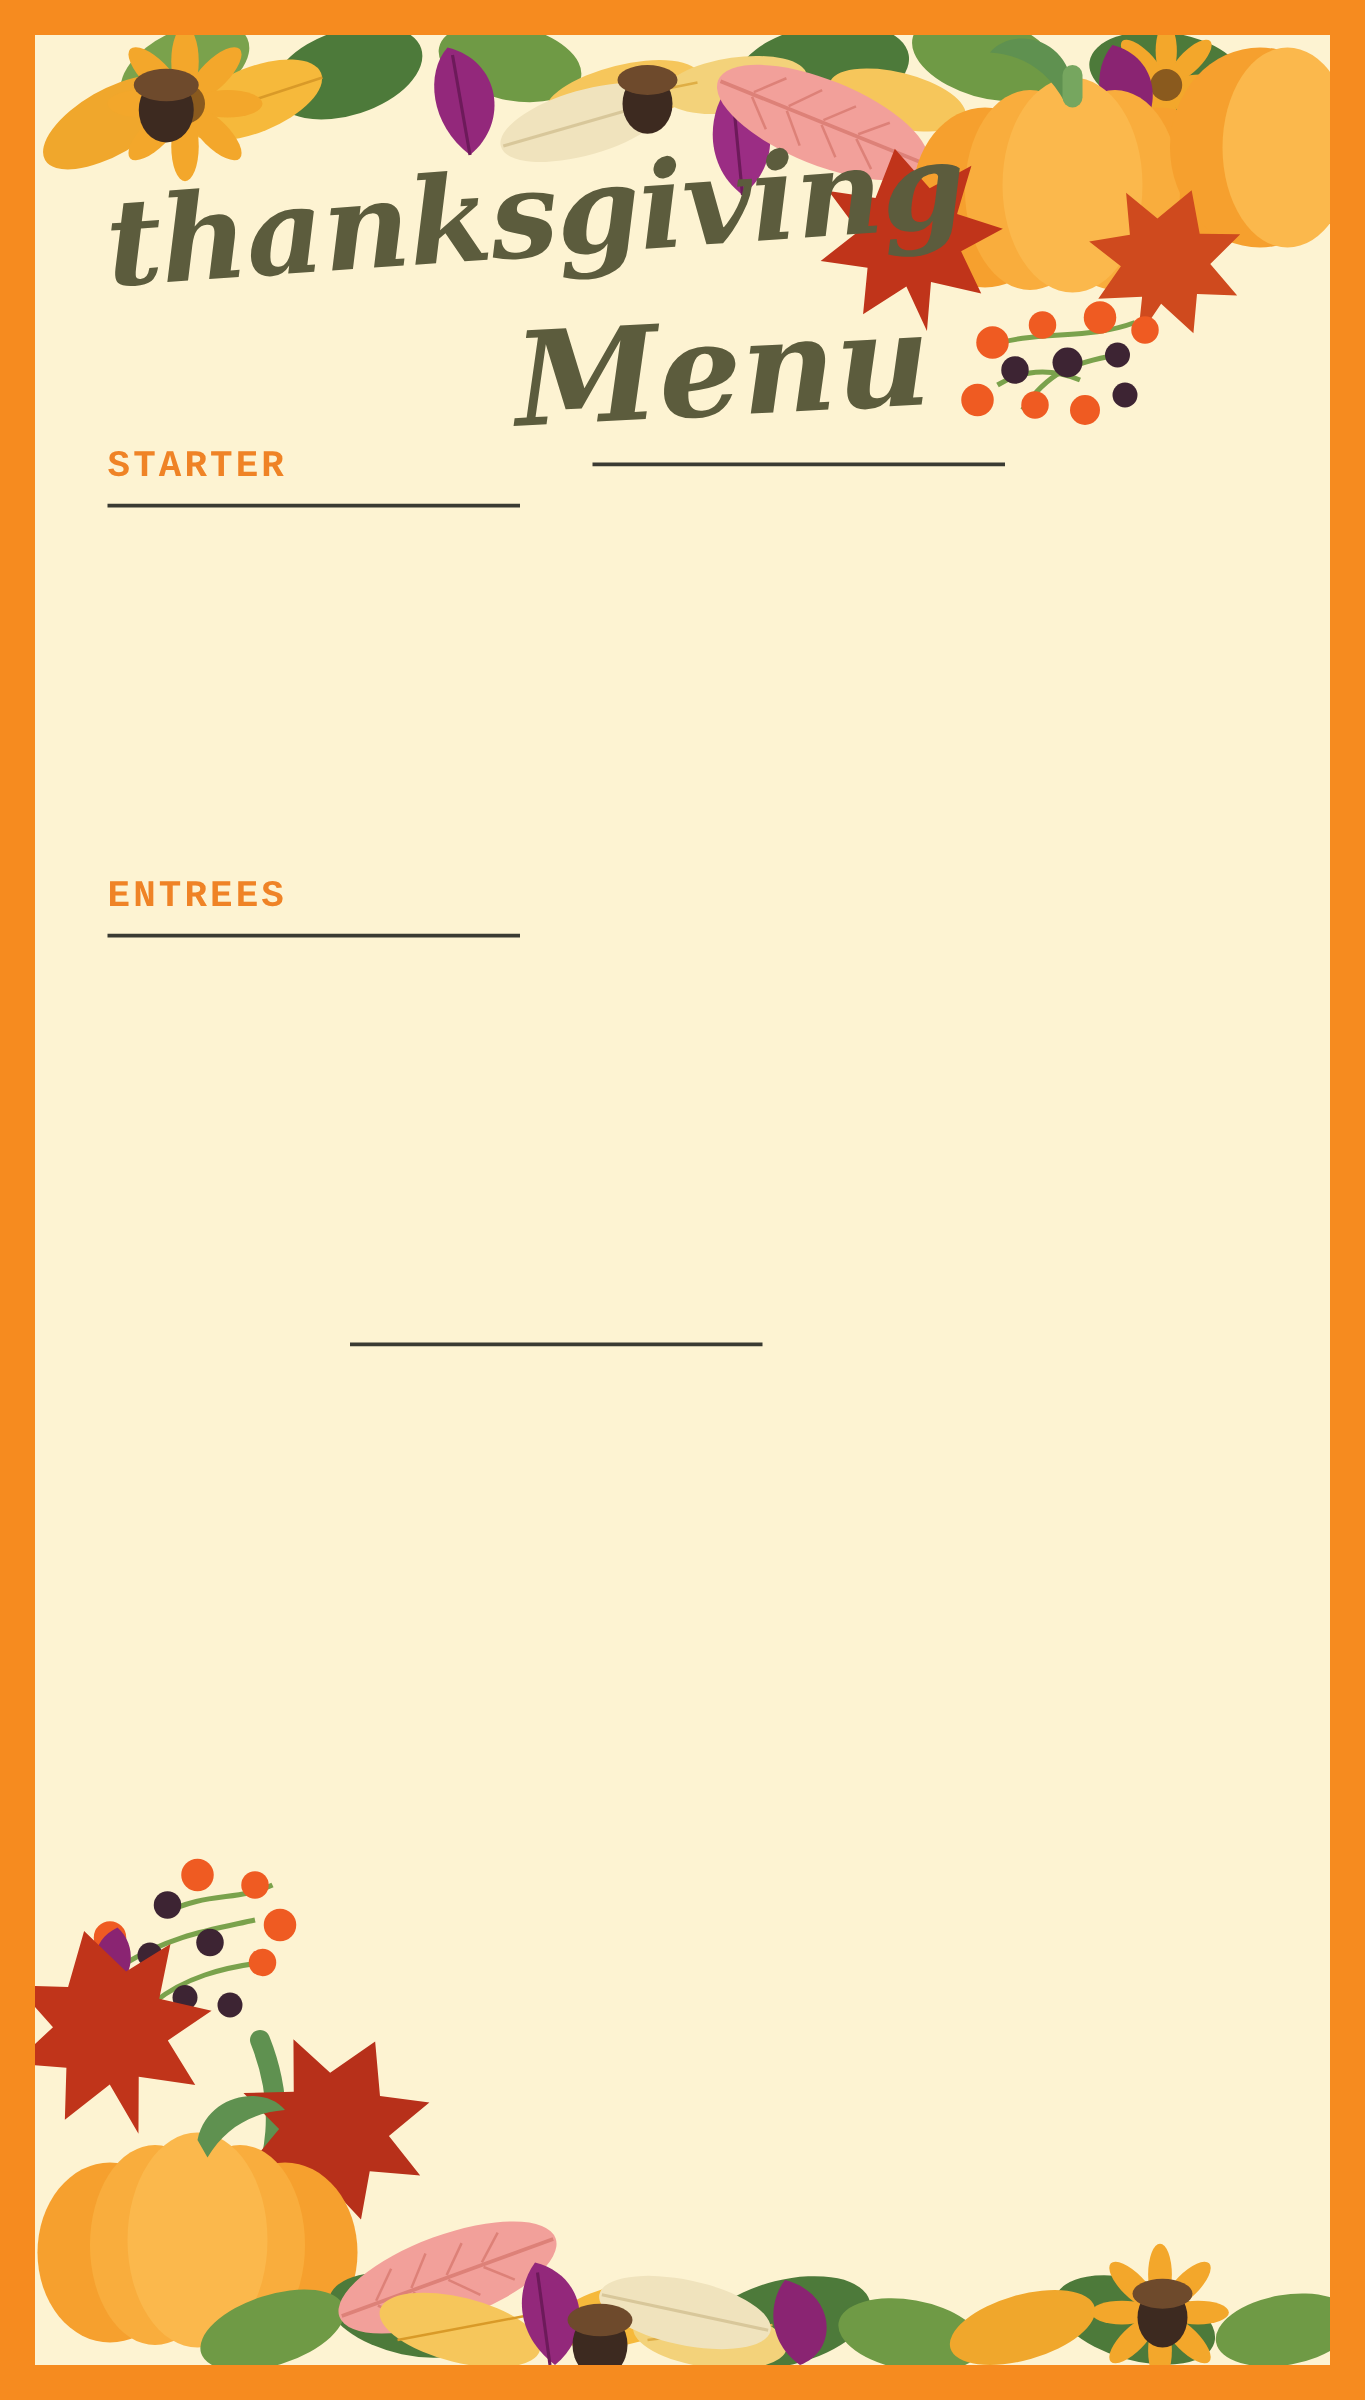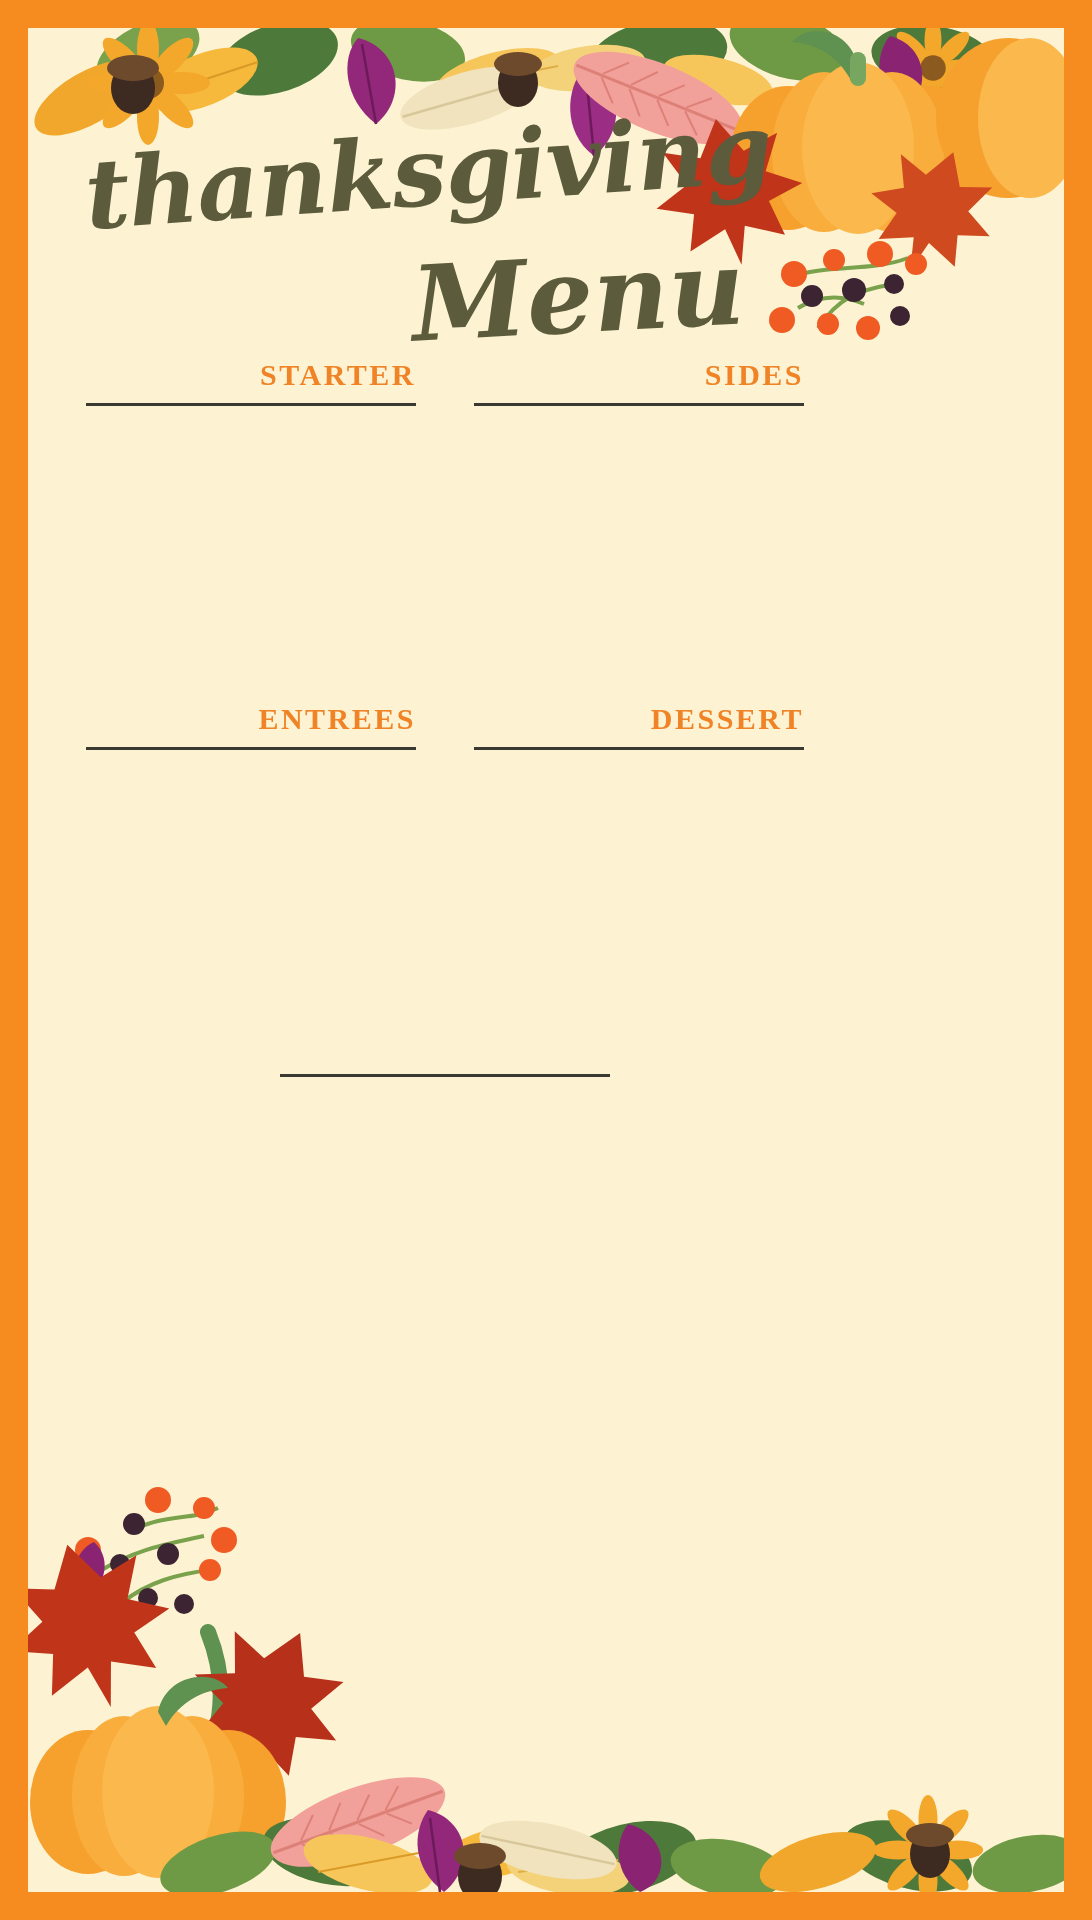--- a/index.html
+++ b/index.html
@@ -91,26 +91,26 @@
     left: 0;
     top: 0;
     width: 1036px;
     height: 1864px;
     z-index: 4;
   }
   .field {
     position: absolute;
   }
   .field-label {
-    font-family: Liberation Serif, serif;
+    font-family: Liberation Mono, monospace;
     font-weight: bold;
     font-size: 30px;
     letter-spacing: 2.5px;
     color: #ef8326;
-    text-align: right;
+    text-align: left;
     text-transform: uppercase;
     line-height: 1.1;
   }
   .field-rule {
     margin-top: 12px;
     height: 3px;
     background: #3a3a32;
     width: 100%;
   }
   .field-write {
@@ -269,36 +269,30 @@
 
     <div class="fields">
 
       <div class="field f-starter">
         <div class="field-label">STARTER</div>
         <div class="field-rule"></div>
         <div class="field-write"></div>
       </div>
 
       <div class="field f-sides">
-        <div class="field-label">SIDES</div>
         <div class="field-rule"></div>
         <div class="field-write"></div>
       </div>
 
       <div class="field f-entrees">
         <div class="field-label">ENTREES</div>
         <div class="field-rule"></div>
         <div class="field-write"></div>
       </div>
 
-      <div class="field f-dessert">
-        <div class="field-label">DESSERT</div>
-        <div class="field-rule"></div>
-        <div class="field-write"></div>
-      </div>
 
       <div class="field f-drinks">
         <div class="field-rule"></div>
         <div class="field-write"></div>
       </div>
 
     </div>
 
     <svg class="deco deco-bottom" viewBox="0 0 1036 440" xmlns="http://www.w3.org/2000/svg">
 

